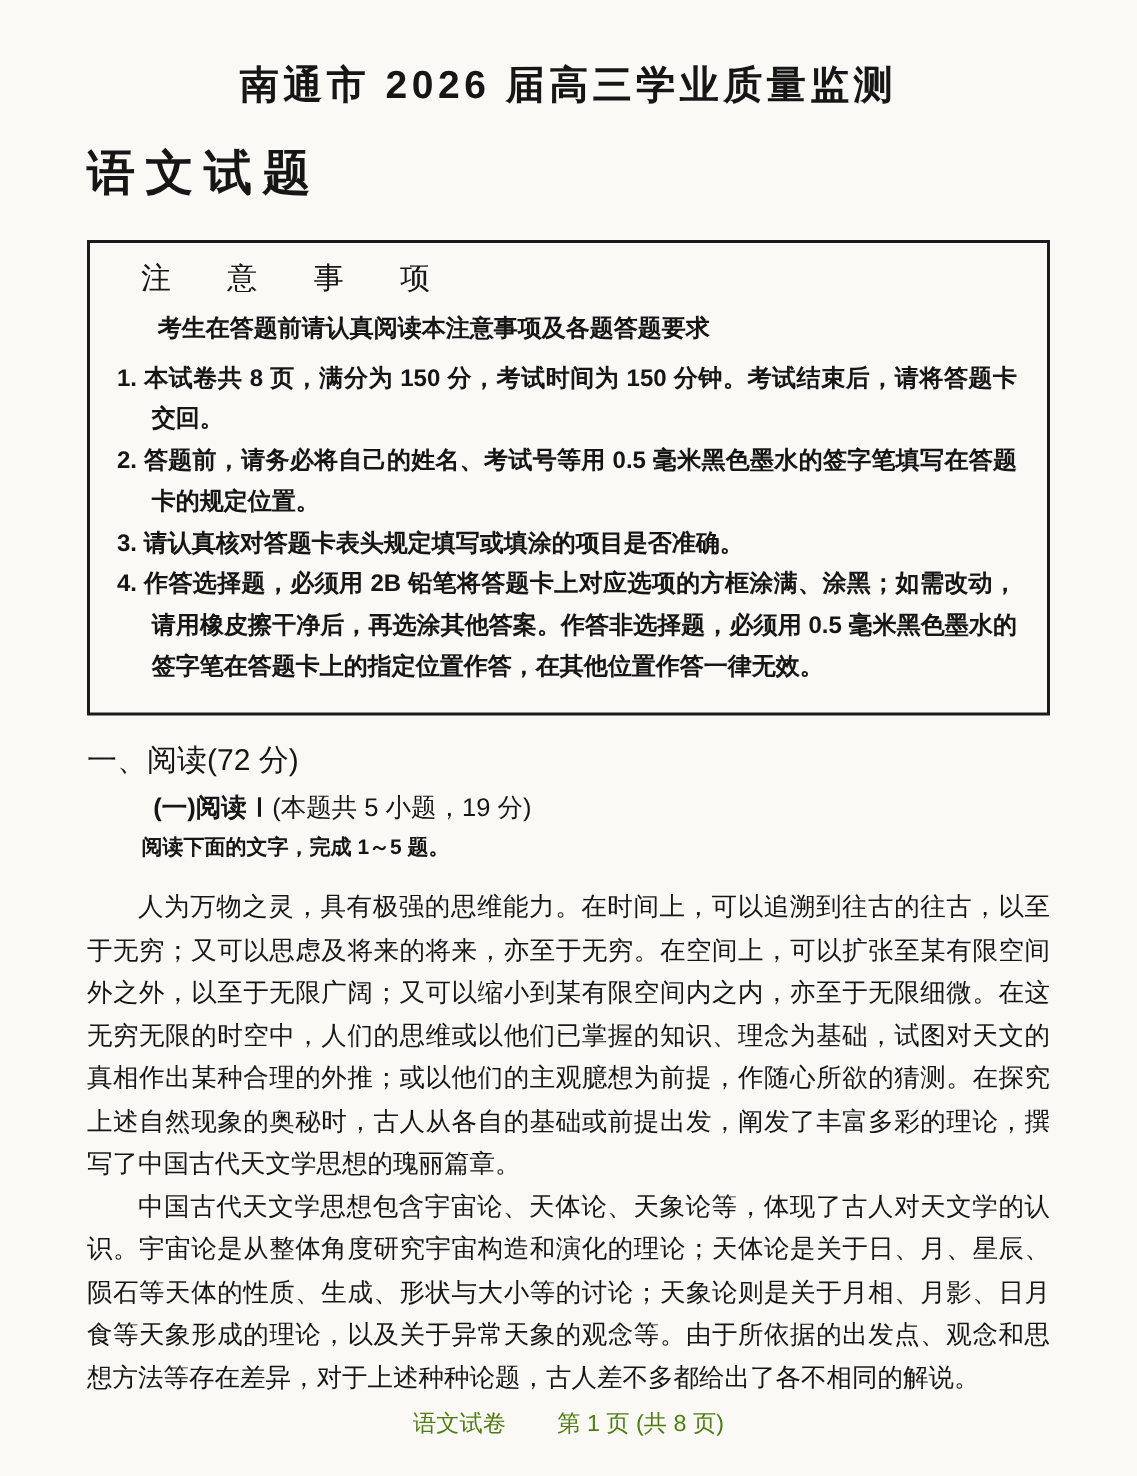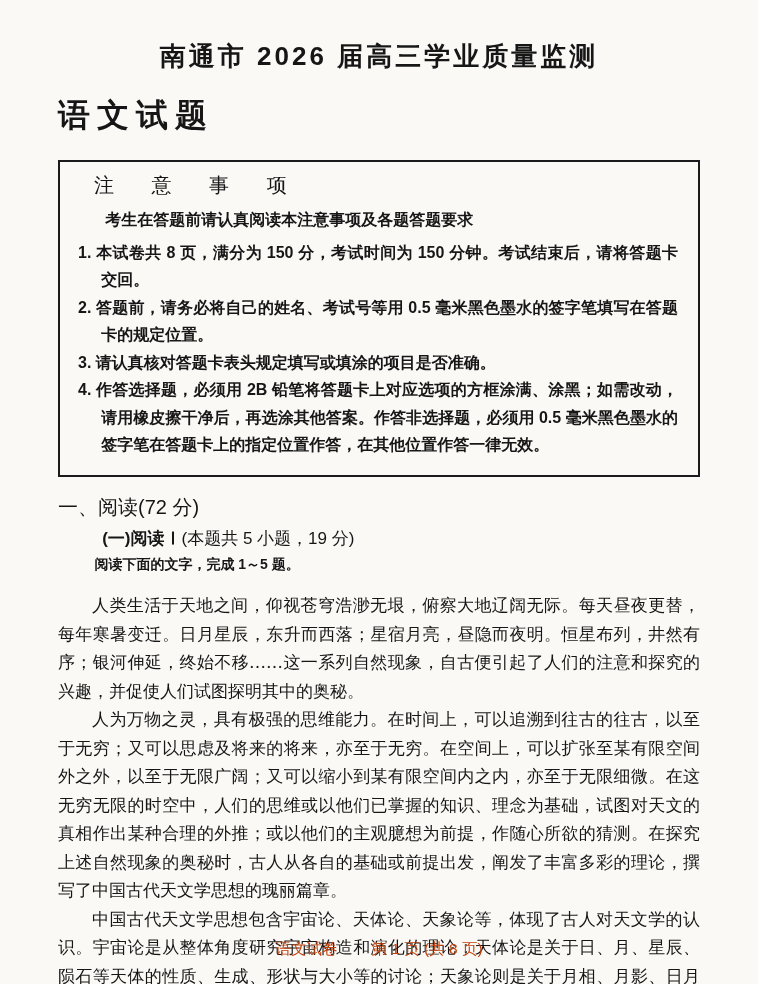--- a/index.html
+++ b/index.html
@@ -92,21 +92,21 @@
     text-align:justify;
     margin:0;
   }
   
   .page-footer{
     position:absolute;
     left:0;right:0;
     bottom:24px;
     text-align:center;
     font-size:15.5px;
-    color:#c2410c;
+    color:#4d7c0f;
   }
   .page-footer .gap{display:inline-block;width:2.2em;}
 </style>
 </head>
 <body>
 
 <div class="page">
 
   <h1 class="doc-title">南通市 2026 届高三学业质量监测</h1>
   <h2 class="doc-subtitle">语文试题</h2>
@@ -119,21 +119,20 @@
     <p class="notice-item">3. 请认真核对答题卡表头规定填写或填涂的项目是否准确。</p>
     <p class="notice-item">4. 作答选择题，必须用 2B 铅笔将答题卡上对应选项的方框涂满、涂黑；如需改动，请用橡皮擦干净后，再选涂其他答案。作答非选择题，必须用 0.5 毫米黑色墨水的签字笔在答题卡上的指定位置作答，在其他位置作答一律无效。</p>
   </div>
 
   <div>
     <p class="section-heading">一、阅读(72 分)</p>
     <p class="part-heading"><span class="bold">(一)阅读Ⅰ</span><span>(本题共 5 小题，19 分)</span></p>
     <p class="part-instruction">阅读下面的文字，完成 1～5 题。</p>
 
     <div class="passage">
-      <p>人类生活于天地之间，仰视苍穹浩渺无垠，俯察大地辽阔无际。每天昼夜更替，每年寒暑变迁。日月星辰，东升而西落；星宿月亮，昼隐而夜明。恒星布列，井然有序；银河伸延，终始不移……这一系列自然现象，自古便引起了人们的注意和探究的兴趣，并促使人们试图探明其中的奥秘。</p>
       <p>人为万物之灵，具有极强的思维能力。在时间上，可以追溯到往古的往古，以至于无穷；又可以思虑及将来的将来，亦至于无穷。在空间上，可以扩张至某有限空间外之外，以至于无限广阔；又可以缩小到某有限空间内之内，亦至于无限细微。在这无穷无限的时空中，人们的思维或以他们已掌握的知识、理念为基础，试图对天文的真相作出某种合理的外推；或以他们的主观臆想为前提，作随心所欲的猜测。在探究上述自然现象的奥秘时，古人从各自的基础或前提出发，阐发了丰富多彩的理论，撰写了中国古代天文学思想的瑰丽篇章。</p>
       <p>中国古代天文学思想包含宇宙论、天体论、天象论等，体现了古人对天文学的认识。宇宙论是从整体角度研究宇宙构造和演化的理论；天体论是关于日、月、星辰、陨石等天体的性质、生成、形状与大小等的讨论；天象论则是关于月相、月影、日月食等天象形成的理论，以及关于异常天象的观念等。由于所依据的出发点、观念和思想方法等存在差异，对于上述种种论题，古人差不多都给出了各不相同的解说。</p>
 
     </div>
   </div>
 
   <div class="page-footer">
     <span>语文试卷</span><span class="gap"></span><span>第 1 页 (共 8 页)</span>
   </div>
 

